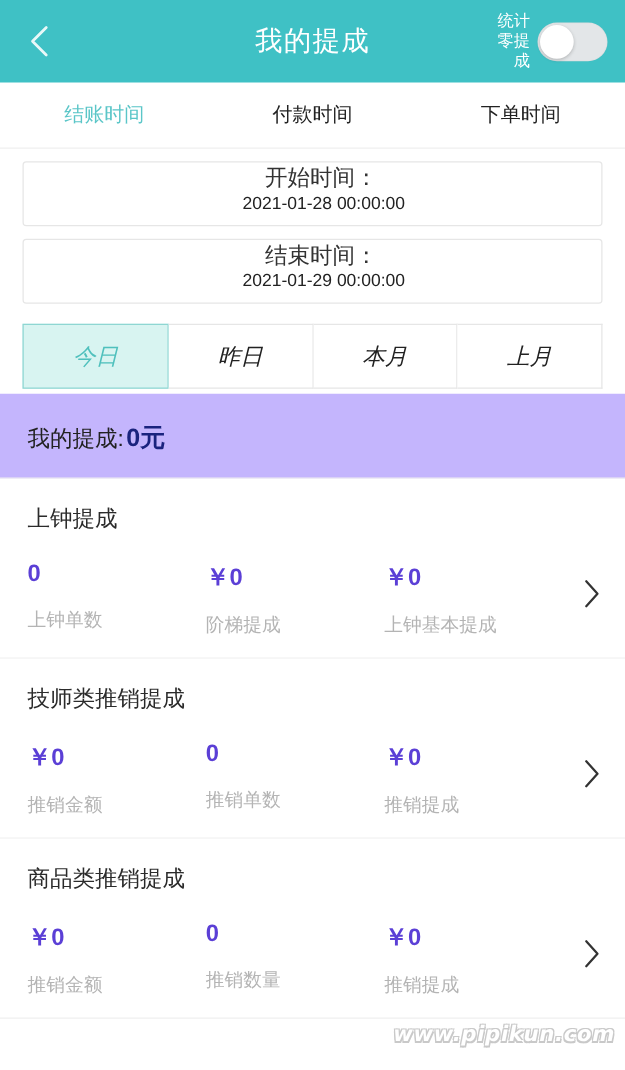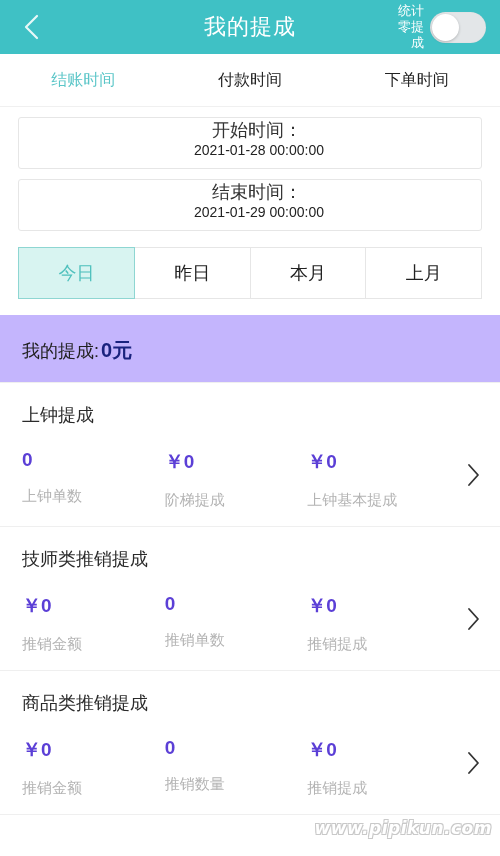--- a/index.html
+++ b/index.html
@@ -10,21 +10,21 @@
     width: 500px;
     height: 856px;
     background: #ffffff;
     font-family: "Liberation Sans", "DejaVu Sans", sans-serif;
     overflow: hidden;
     position: relative;
   }
 
   
   .header {
-    height: 54px;
+    height: 66px;
     background: #3fc1c5;
     position: relative;
     display: flex;
     align-items: center;
     box-sizing: border-box;
   }
   .back-btn {
     position: absolute;
     left: 12px;
     top: 50%;
@@ -119,23 +119,24 @@
   }
   .field-value {
     font-size: 14px;
     color: #222222;
     padding-left: 18px;
     white-space: nowrap;
   }
 
   
   .ranges {
-    margin: 16px 18px 16px 18px;
+    margin: 16px 18px 4px 18px;
     display: flex;
     height: 52px;
+    font-style: italic;
   }
   .range-btn {
     flex: 1;
     border: 1px solid #e6e6e6;
     border-left: none;
     display: flex;
     align-items: center;
     justify-content: center;
     font-size: 18px;
     color: #222222;

